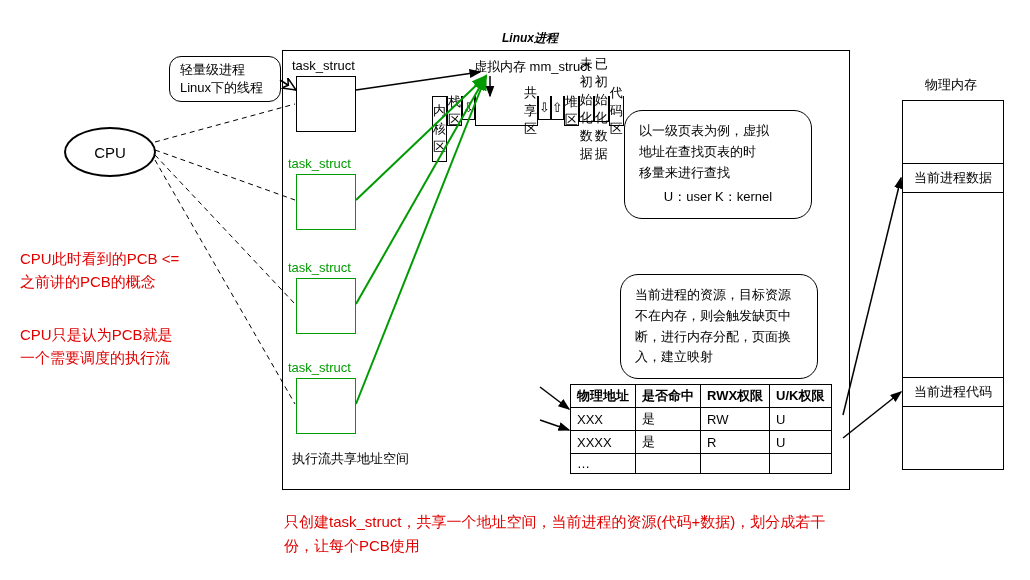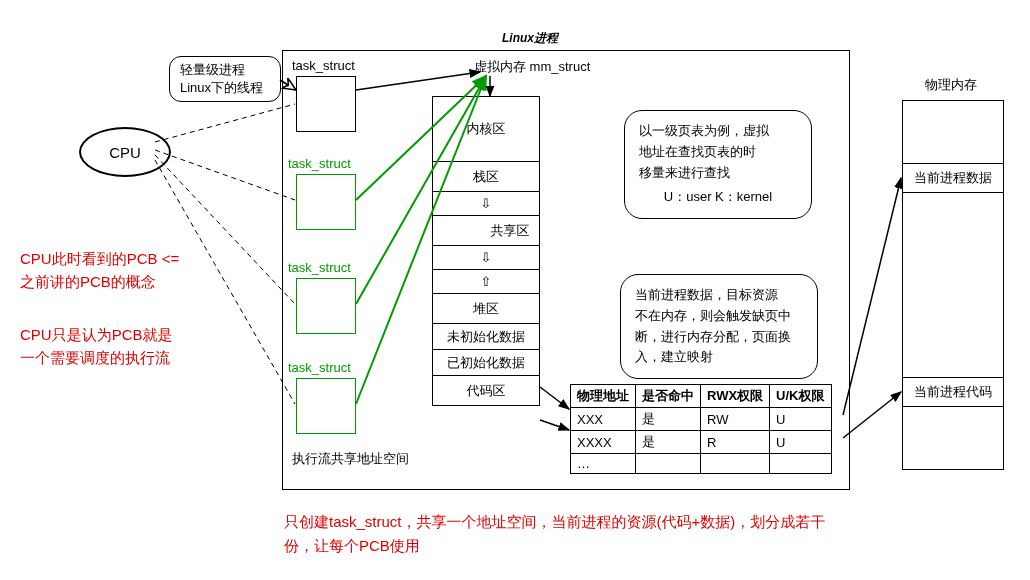--- a/index.html
+++ b/index.html
@@ -31,21 +31,21 @@
   .mem-cell {
     border: 1px solid #000;
     text-align: center;
     font-size: 13px;
     display: flex;
     align-items: center;
     justify-content: center;
   }
   .mem-col {
     display: flex;
-    flex-direction: column;
+    flex-direction: row;
     position: absolute;
   }
   .task-struct-box {
     border: 1.5px solid #000;
     position: absolute;
     background: #fff;
   }
   .green-border { border-color: #009B00 !important; }
   .green-text { color: #009B00; }
   .red-text { color: #E00000; }
@@ -87,21 +87,21 @@
 
 <div class="abs title" style="left:502px; top:30px;">Linux进程</div>
 
 <div class="process-box" style="left:282px; top:50px; width:568px; height:440px;"></div>
 
 <div class="abs speech" style="left:169px; top:56px; width:112px;">
   <div>轻量级进程</div>
   <div>Linux下的线程</div>
 </div>
 
-<div class="abs cpu-ellipse" style="left:79px; top:127px; width:92px; height:50px;">
+<div class="abs cpu-ellipse" style="left:64px; top:127px; width:92px; height:50px;">
   <span>CPU</span>
 </div>
 
 <div class="abs small-label" style="left:292px; top:58px;">task_struct</div>
 
 <div class="task-struct-box" style="left:296px; top:76px; width:60px; height:56px;"></div>
 
 <div class="abs small-label green-text" style="left:288px; top:156px;">task_struct</div>
 <div class="task-struct-box green-border" style="left:296px; top:174px; width:60px; height:56px;"></div>
 
@@ -129,21 +129,21 @@
 </div>
 
 <div class="abs note-box" style="left:624px; top:110px; width:188px;">
   <div>以一级页表为例，虚拟</div>
   <div>地址在查找页表的时</div>
   <div>移量来进行查找</div>
   <div style="text-align:center; margin-top:4px;">U：user  K：kernel</div>
 </div>
 
 <div class="abs note-box" style="left:620px; top:274px; width:198px;">
-  <div>当前进程数据，目标资源</div>
+  <div>当前进程的资源，目标资源</div>
   <div>不在内存，则会触发缺页中</div>
   <div>断，进行内存分配，页面换</div>
   <div>入，建立映射</div>
 </div>
 
 <div class="abs" style="left:570px; top:384px;">
   <table class="ptable">
     <tbody>
         <tr>
       <th>物理地址</th>

